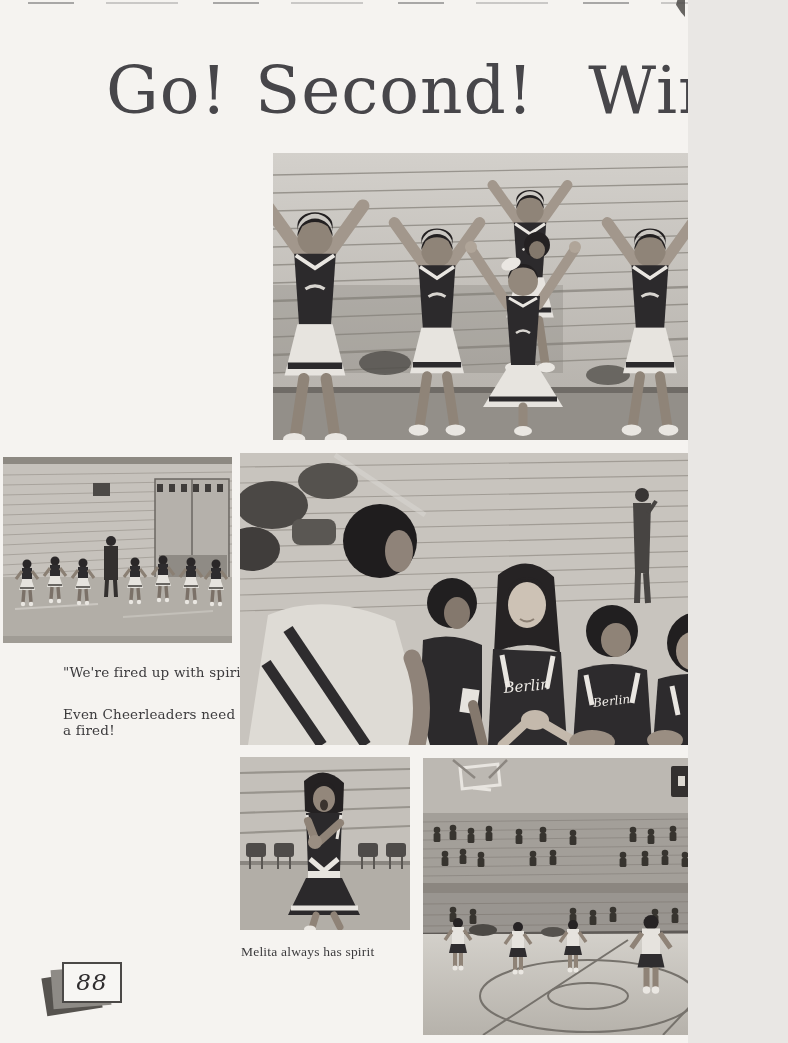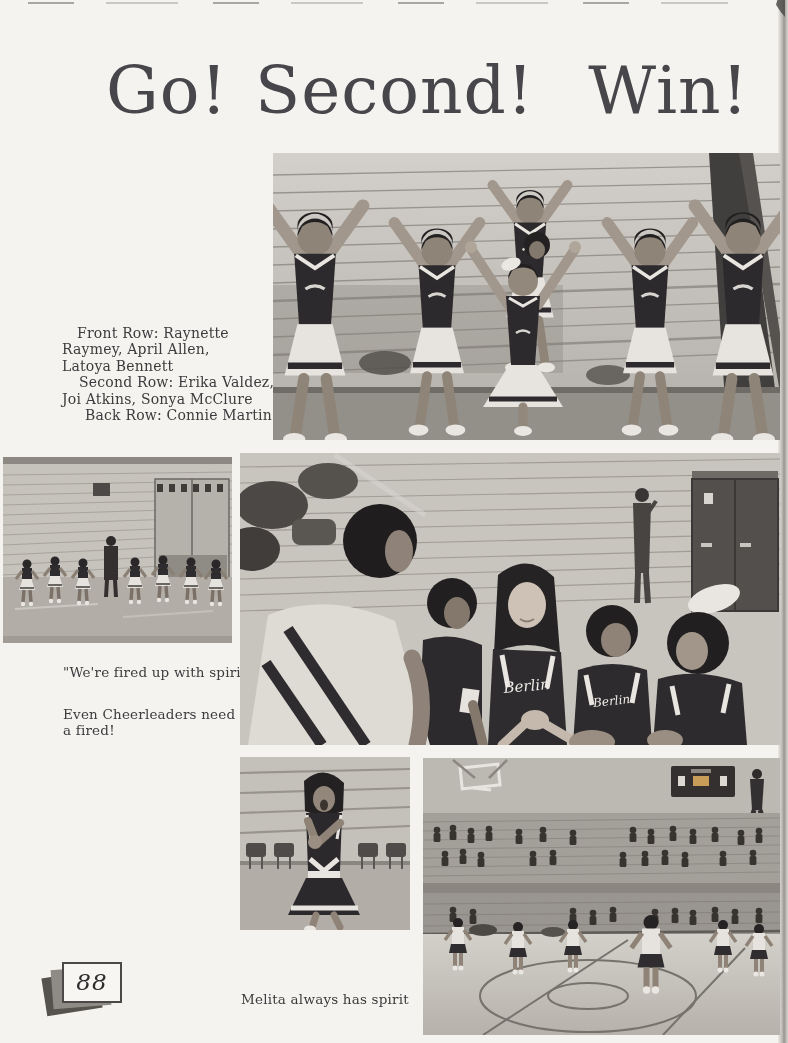--- a/index.html
+++ b/index.html
@@ -1,17 +1,17 @@
 <!DOCTYPE html>
 <html><head>
 <meta charset="utf-8">
 <style>
   html,body{margin:0;padding:0;background:#e9e7e4;}
   .page{
-    position:relative;width:788px;height:1043px;overflow:hidden;
+    position:relative;width:688px;height:1043px;overflow:hidden;
     background:#f5f3f0;
     font-family:"DejaVu Serif","Liberation Serif",serif;
     color:#3e3d3f;
   }
   
   .scan-top-line{position:absolute;top:2px;left:28px;width:700px;height:2px;opacity:.55;
     background:repeating-linear-gradient(90deg,rgba(70,70,72,.8) 0 46px,rgba(70,70,72,0) 46px 78px,rgba(70,70,72,.45) 78px 150px,rgba(70,70,72,0) 150px 185px);}
   .page-right-edge{position:absolute;top:0;left:778px;width:10px;height:1043px;
     background:linear-gradient(90deg,#eceae7 0,#b7b4af 45%,#98948f 60%,#d9d6d2 100%);}
   .corner-mark{position:absolute;top:0;right:3px;width:9px;height:17px;background:#4d4b49;
@@ -23,21 +23,21 @@
   .title .w3{margin-left:54px;}
   
   .roster{position:absolute;left:62px;top:325px;width:212px;font-size:14px;line-height:16.4px;color:#3c3b3d;letter-spacing:.2px;}
   .roster .ln{white-space:nowrap;}
   .roster .ind1{padding-left:15px;}
   .roster .ind2{padding-left:17px;}
   .roster .ind3{padding-left:23px;}
   .cap{position:absolute;font-size:13.5px;line-height:15.5px;color:#3c3b3d;letter-spacing:.2px;}
   .cap-quote{left:63px;top:665px;width:200px;}
   .cap-break{left:63px;top:707px;width:178px;}
-  .cap-melita{left:241px;top:992px;width:200px;}
+  .cap-melita{left:241px;top:944px;width:200px;font-family:Liberation Serif, serif;}
   
   .photo{position:absolute;display:block;}
   .photo svg{display:block;width:100%;height:100%;}
   .photo-top{left:273px;top:153px;width:507px;height:287px;}
   .photo-line{left:3px;top:457px;width:229px;height:186px;}
   .photo-group{left:240px;top:453px;width:540px;height:292px;}
   .photo-solo{left:240px;top:757px;width:170px;height:173px;}
   .photo-court{left:423px;top:758px;width:357px;height:277px;}
   
   .folio{position:absolute;left:40px;top:958px;width:92px;height:56px;}
@@ -55,28 +55,20 @@
   <div class="scan-top-line"></div>
   <div class="page-right-edge"></div>
   <div class="corner-mark"></div>
 
   <div class="title">
     <span class="w1">Go!</span>
     <span class="w2">Second!</span>
     <span class="w3">Win!</span>
   </div>
 
-  <div class="roster">
-    <div class="ln ind1">Front Row: Raynette</div>
-    <div class="ln">Raymey, April Allen,</div>
-    <div class="ln">Latoya Bennett</div>
-    <div class="ln ind2">Second Row: Erika Valdez,</div>
-    <div class="ln">Joi Atkins, Sonya McClure</div>
-    <div class="ln ind3">Back Row: Connie Martin</div>
-  </div>
 
   <div class="cap cap-quote">"We're fired up with spirit!"</div>
   <div class="cap cap-break">Even Cheerleaders need a fired!</div>
   <div class="cap cap-melita">Melita always has spirit</div>
 
   <div class="photo photo-top">
   <svg viewBox="0 0 507 287" preserveAspectRatio="none">
     <defs>
       <linearGradient id="p1w" x1="0" y1="0" x2="0" y2="1">
         <stop offset="0" stop-color="#d3d0cb"></stop>

